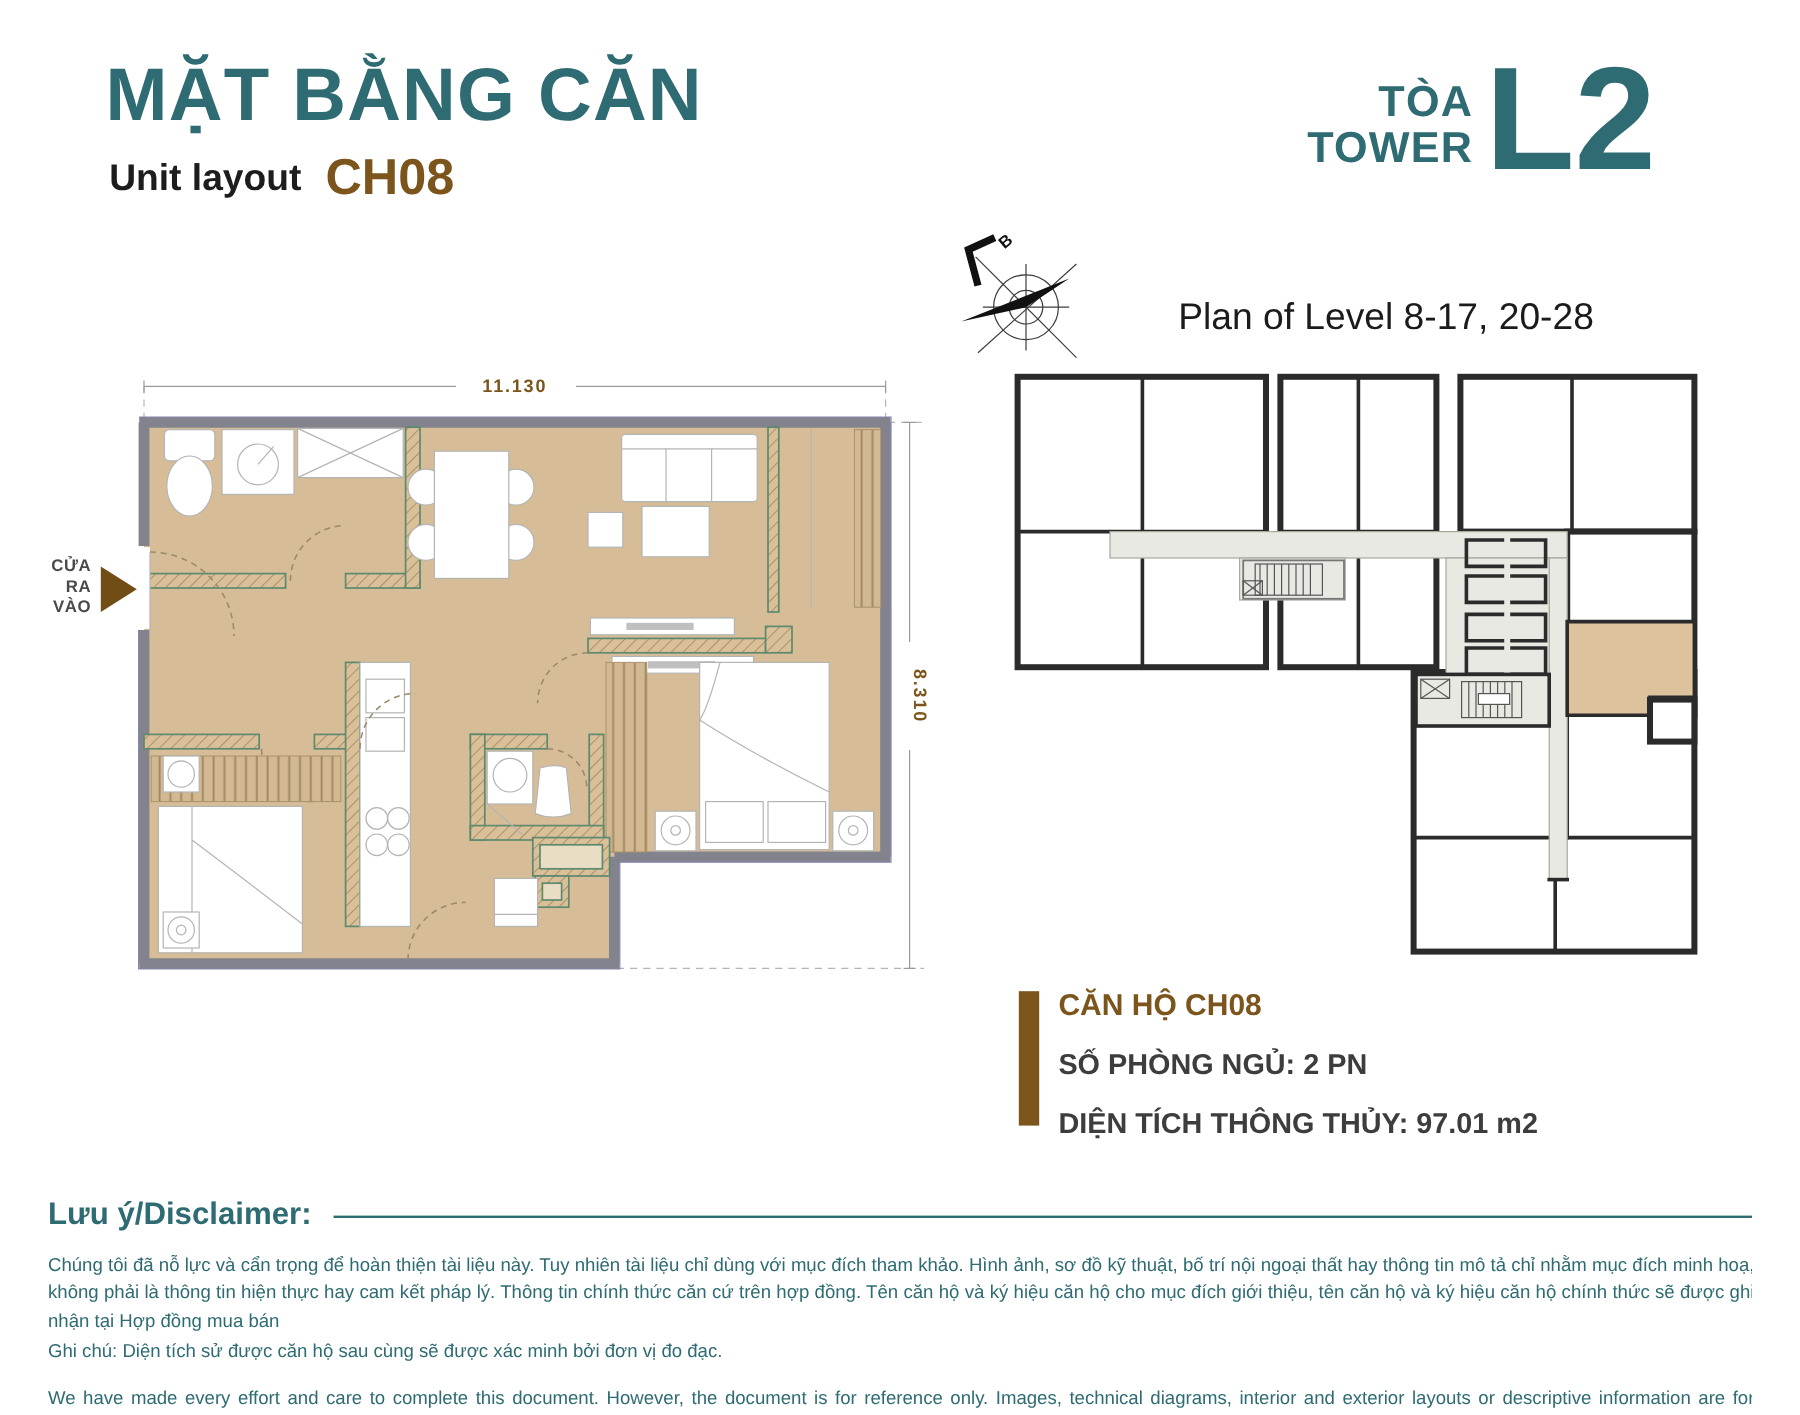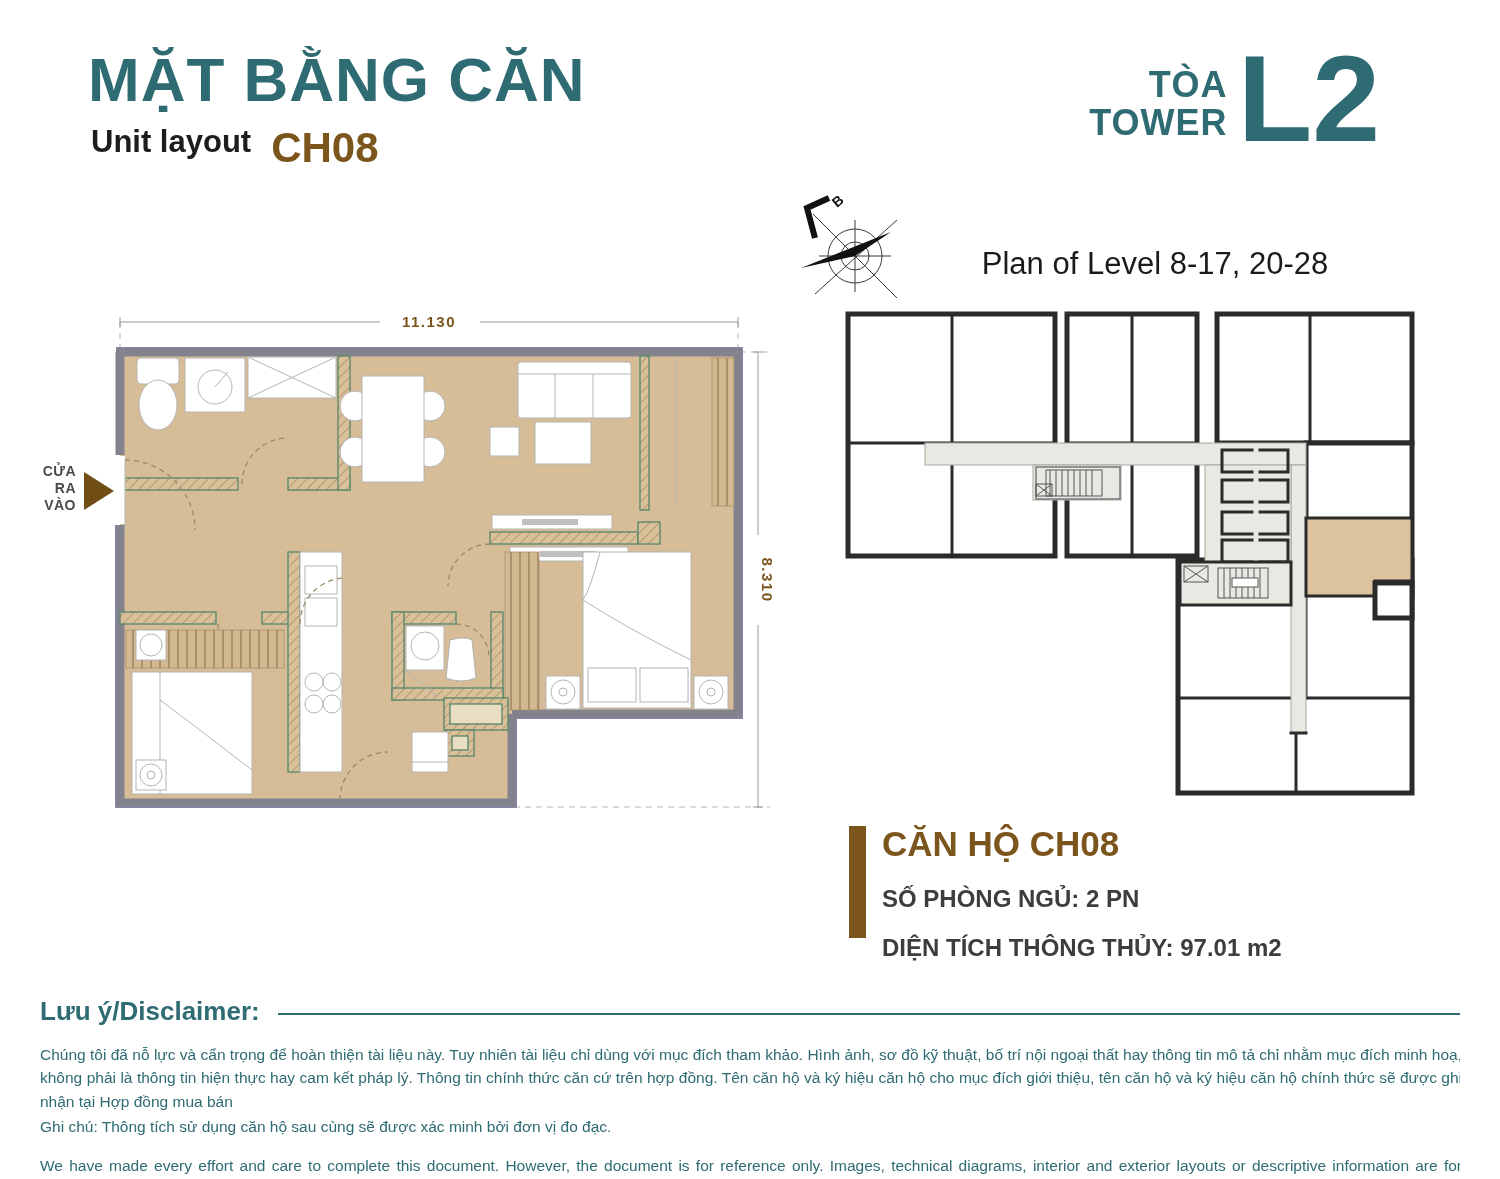--- a/index.html
+++ b/index.html
@@ -1,36 +1,36 @@
 <!DOCTYPE html>
 <html style="--teal: #2e6b72; --brown: #7b551c; --arrow_brown: #6f4d15; --tan: #d6bd97; --wallgray: #82838c; --towerwall: #2b2b2b; --corridor: #e9e9e3; --highlight: #ddc29e;"><head>
 <meta charset="utf-8">
 <style>
   html,body{margin:0;padding:0;background:#ffffff;}
   .page{position:relative;width:1460px;height:1179px;background:#fff;overflow:hidden;
         font-family:"Liberation Sans", sans-serif;}
   
   .title{position:absolute;left:88px;top:44px;font-size:62px;font-weight:700;
          letter-spacing:1px;color:var(--teal);}
-  .subtitle{position:absolute;left:91px;top:124px;display:flex;align-items:flex-start;}
+  .subtitle{position:absolute;left:91px;top:124px;display:flex;align-items:center;}
   .subtitle .en{font-size:31px;font-weight:700;color:#1d1d1d;}
   .subtitle .code{font-size:42px;font-weight:700;color:var(--brown);margin-left:20px;}
   .tower-block{position:absolute;top:52px;right:80px;display:flex;align-items:flex-end;}
   .tower-labels{text-align:right;line-height:1.04;font-size:36px;font-weight:700;
                 color:var(--teal);letter-spacing:1px;padding-bottom:6px;}
   .tower-code{font-size:122px;font-weight:700;color:var(--teal);line-height:.78;
               margin-left:10px;letter-spacing:0;}
   .plan-level{position:absolute;left:905px;top:246px;width:500px;text-align:center;
               font-size:31px;font-weight:400;color:#1b1b1b;}
   .compass{position:absolute;left:793px;top:190px;}
   
   .unit-info{position:absolute;left:849px;top:826px;display:flex;}
   .unit-info .bar{width:17px;height:112px;background:var(--brown);}
   .unit-info .txt{margin-left:16px;}
-  .unit-info .name{font-size:35px;font-weight:700;color:var(--brown);margin-top:-2px;}
+  .unit-info .name{font-size:25px;font-weight:700;color:var(--brown);margin-top:-2px;}
   .unit-info .line{font-size:24px;font-weight:700;color:#3d3d3d;margin-top:21px;}
   
   .disclaimer{position:absolute;left:40px;top:996px;width:1422px;}
   .disc-head{display:flex;align-items:center;}
   .disc-head .h{font-size:26px;font-weight:700;color:var(--teal);white-space:nowrap;}
   .disc-head .rule{flex:1;border-top:2px solid var(--teal);margin-left:18px;margin-top:4px;}
   .disc p{margin:0;font-size:15.5px;line-height:1.5;color:var(--teal);text-align:justify;}
   .disc .p1{margin-top:16px;}
   .disc .note{margin-top:2px;text-align:left;}
   .disc .p2{margin-top:16px;}
@@ -351,18 +351,18 @@
       <div class="line">DIỆN TÍCH THÔNG THỦY: 97.01 m2</div>
     </div>
   </div>
 
   <div class="disclaimer disc">
     <div class="disc-head">
       <span class="h">Lưu ý/Disclaimer:</span>
       <span class="rule"></span>
     </div>
     <p class="p1">Chúng tôi đã nỗ lực và cẩn trọng để hoàn thiện tài liệu này. Tuy nhiên tài liệu chỉ dùng với mục đích tham khảo. Hình ảnh, sơ đồ kỹ thuật, bố trí nội ngoại thất hay thông tin mô tả chỉ nhằm mục đích minh hoạ, không phải là thông tin hiện thực hay cam kết pháp lý. Thông tin chính thức căn cứ trên hợp đồng. Tên căn hộ và ký hiệu căn hộ cho mục đích giới thiệu, tên căn hộ và ký hiệu căn hộ chính thức sẽ được ghi nhận tại Hợp đồng mua bán</p>
-    <p class="note">Ghi chú: Thông tích sử dụng căn hộ sau cùng sẽ được xác minh bởi đơn vị đo đạc.</p>
+    <p class="note">Ghi chú: Diện tích sử được căn hộ sau cùng sẽ được xác minh bởi đơn vị đo đạc.</p>
     <p class="p2">We have made every effort and care to complete this document. However, the document is for reference only. Images, technical diagrams, interior and exterior layouts or descriptive information are for illustrative purposes only, not actual information or legal commitments. Official information is based on the contract. Apartment name and apartment symbol for introduction purposes, the official apartment name and apartment symbol will be recorded in the Sales Purchase Agreement</p>
 
   </div>
 
 </div>
 
 </body></html>

